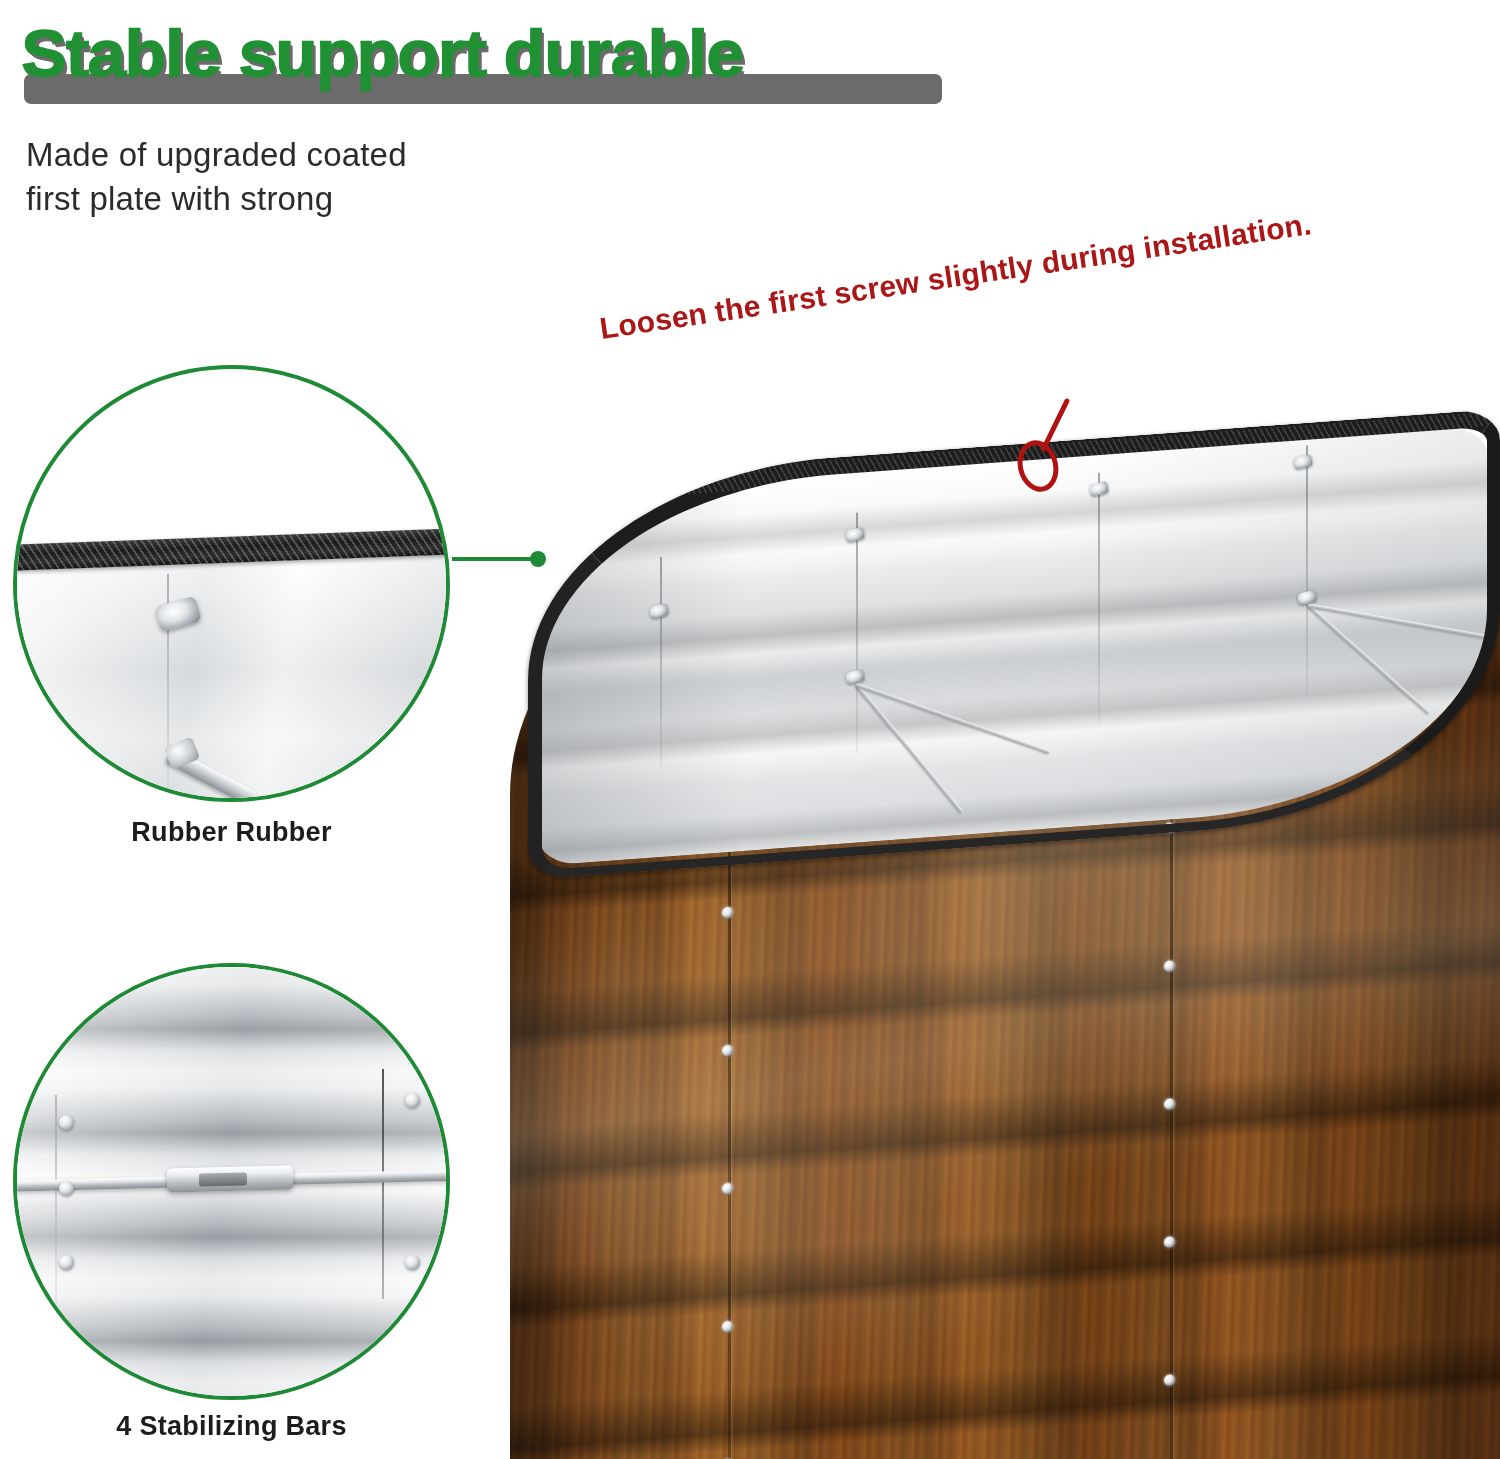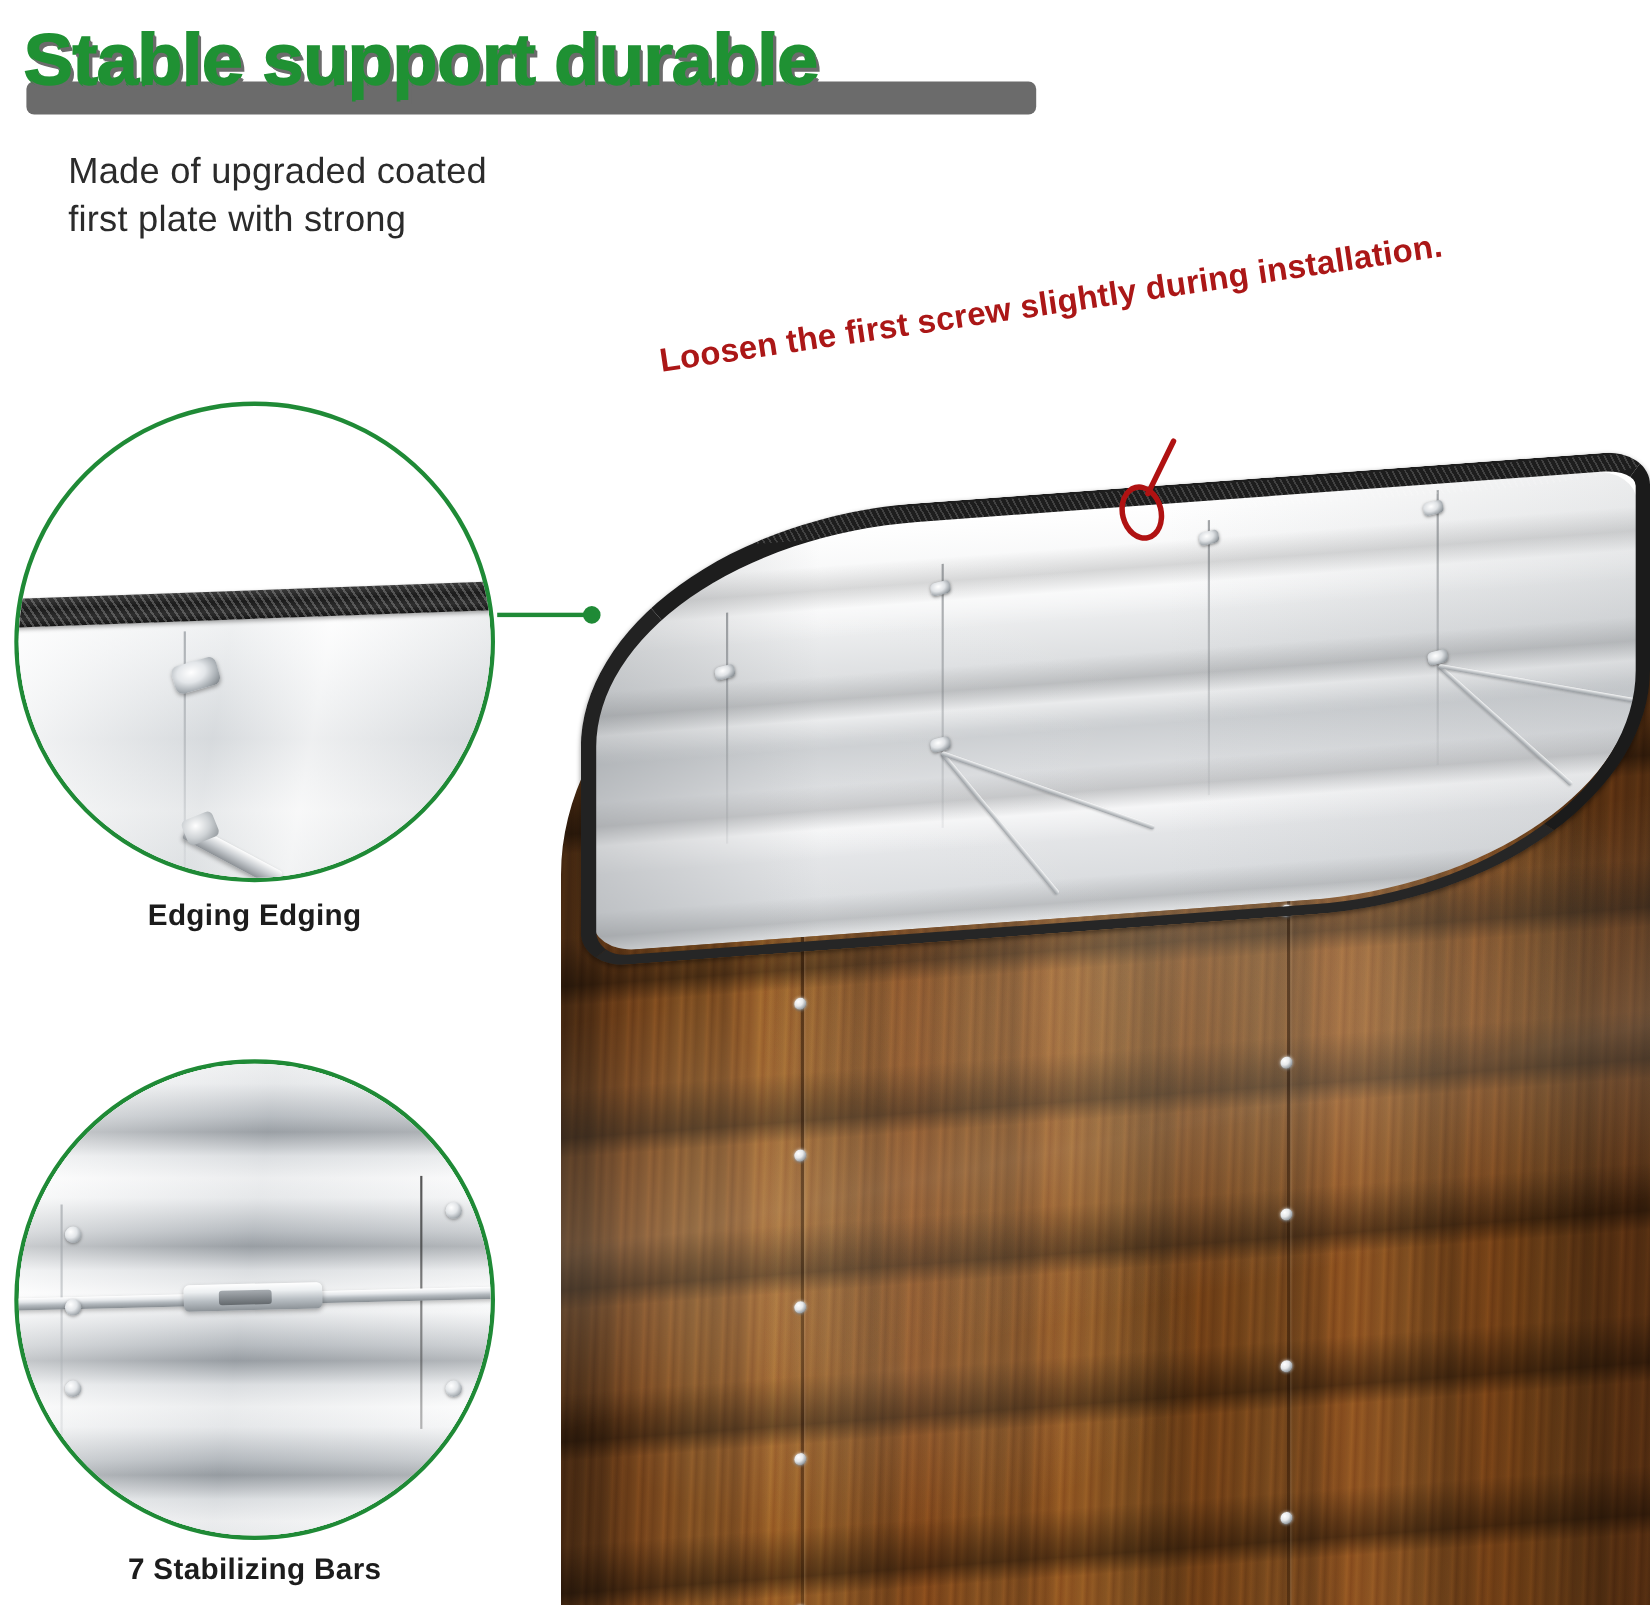--- a/index.html
+++ b/index.html
@@ -25,21 +25,21 @@
     paint-order:stroke fill;
     text-shadow: 3px 4px 0 #6b6b6b, 2px 3px 0 #6b6b6b;
     white-space:nowrap; line-height:1.05;
     transform:scaleX(1.02); transform-origin:left top;
   }
 
   
   #subtitle {
     position:absolute; left:26px; top:133px; width:760px;
     font-size:33px; font-weight:300; line-height:1.33;
-    color:#2b2b2b; letter-spacing:0.2px;margin-left:36px;
+    color:#2b2b2b; letter-spacing:0.2px;
   }
   #subtitle .ln { display:block; white-space:nowrap; }
 
   
   #product-scene { position:absolute; left:470px; top:300px; width:1040px; height:1160px; }
 
   
   .bed-body {
     position:absolute; left:40px; top:235px; width:1010px; height:1180px;
     border-radius:330px 40px 330px 40px / 260px 40px 260px 40px;
@@ -366,21 +366,21 @@
       <div class="c1-plate-shade"></div>
     </div>
     <div class="c1-seam"></div>
     <div class="c1-rubber">
       <div class="c1-rubber-tex"></div>
     </div>
     <div class="c1-bolt"></div>
     <div class="c1-strap"></div>
     <div class="c1-strap2"></div>
   </div>
-  <div class="callout-label" style="top:452px;">Edging Edging</div>
+  <div class="callout-label" style="top:452px;">Rubber Rubber</div>
 </div>
 
 <div id="callout-leader">
   <div class="ln"></div>
   <div class="dot"></div>
 </div>
 
 <div class="callout" style="left:13px; top:963px;">
   <div class="callout-ring">
     <div class="c2-panel">
@@ -390,14 +390,14 @@
     <div class="c2-wire"></div>
     <div class="c2-bar"></div>
     <div class="c2-coupler"></div>
     <div class="c2-coupler-slot"></div>
     <div class="c2-screw" style="left:42px;  top:148px;"></div>
     <div class="c2-screw" style="left:42px;  top:214px;"></div>
     <div class="c2-screw" style="left:42px;  top:288px;"></div>
     <div class="c2-screw" style="left:388px; top:126px;"></div>
     <div class="c2-screw" style="left:388px; top:288px;"></div>
   </div>
-  <div class="callout-label" style="top:448px;">7 Stabilizing Bars</div>
+  <div class="callout-label" style="top:448px;">4 Stabilizing Bars</div>
 </div>
 
 </body></html>

